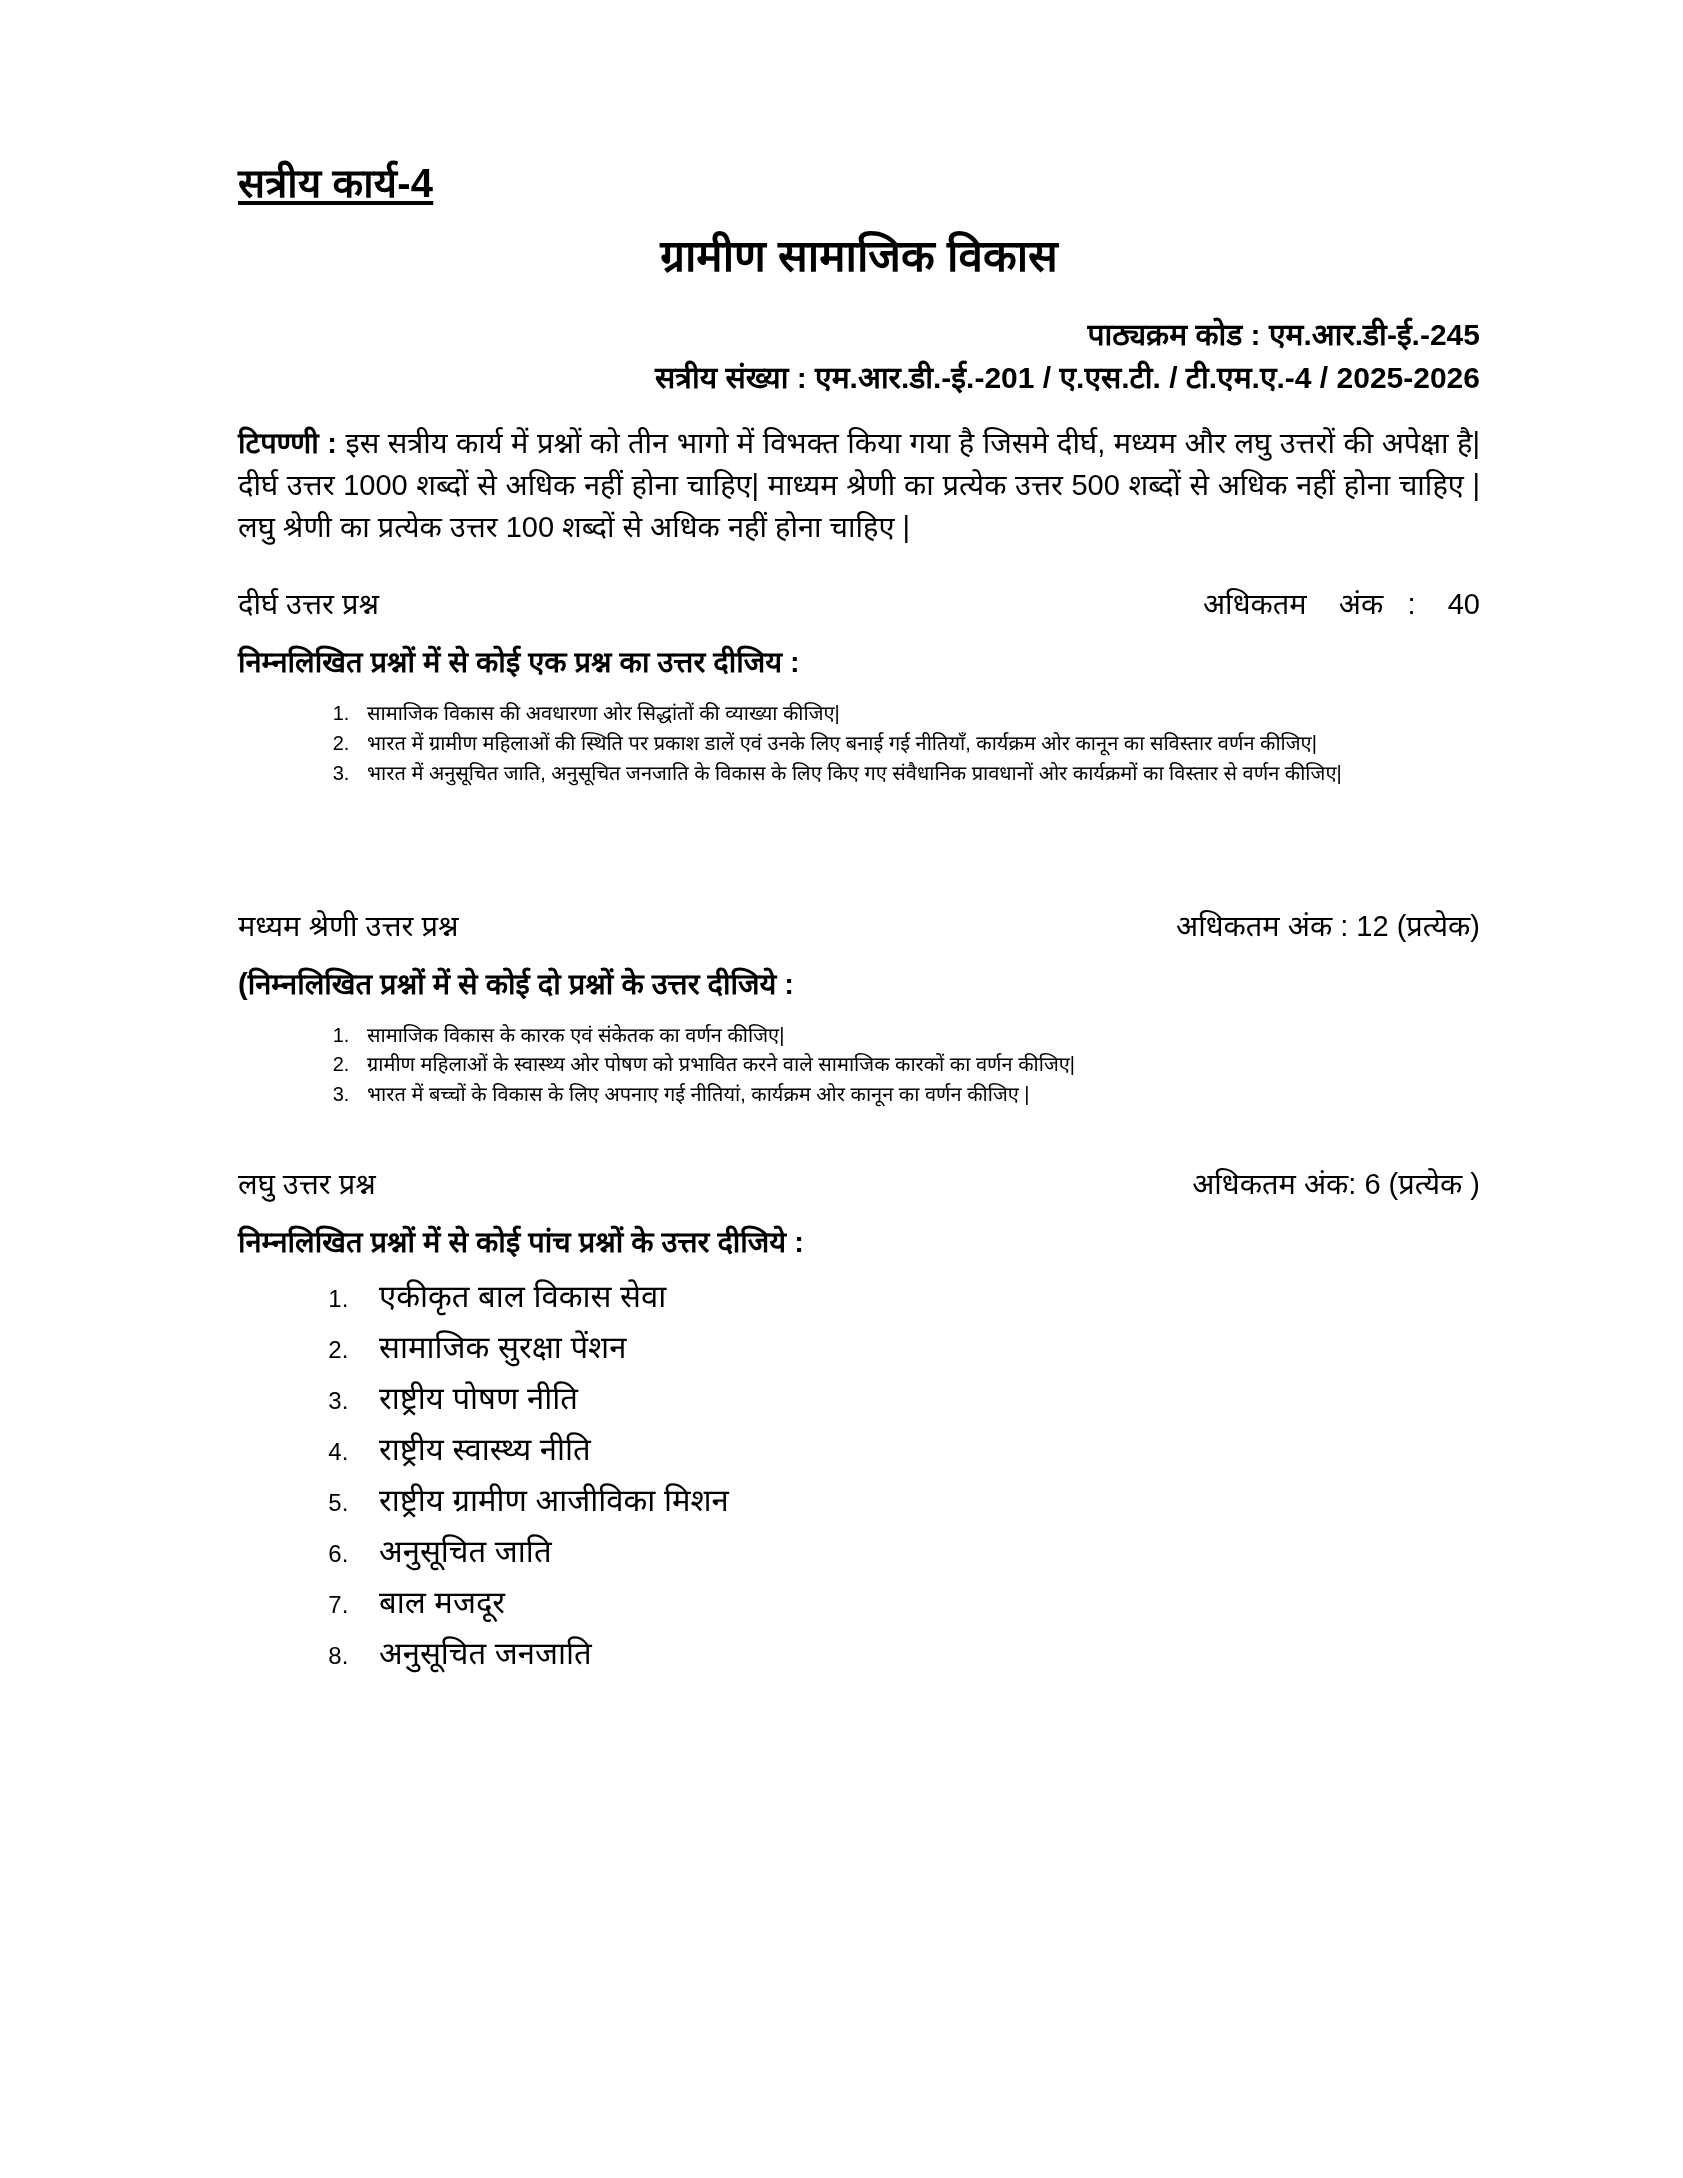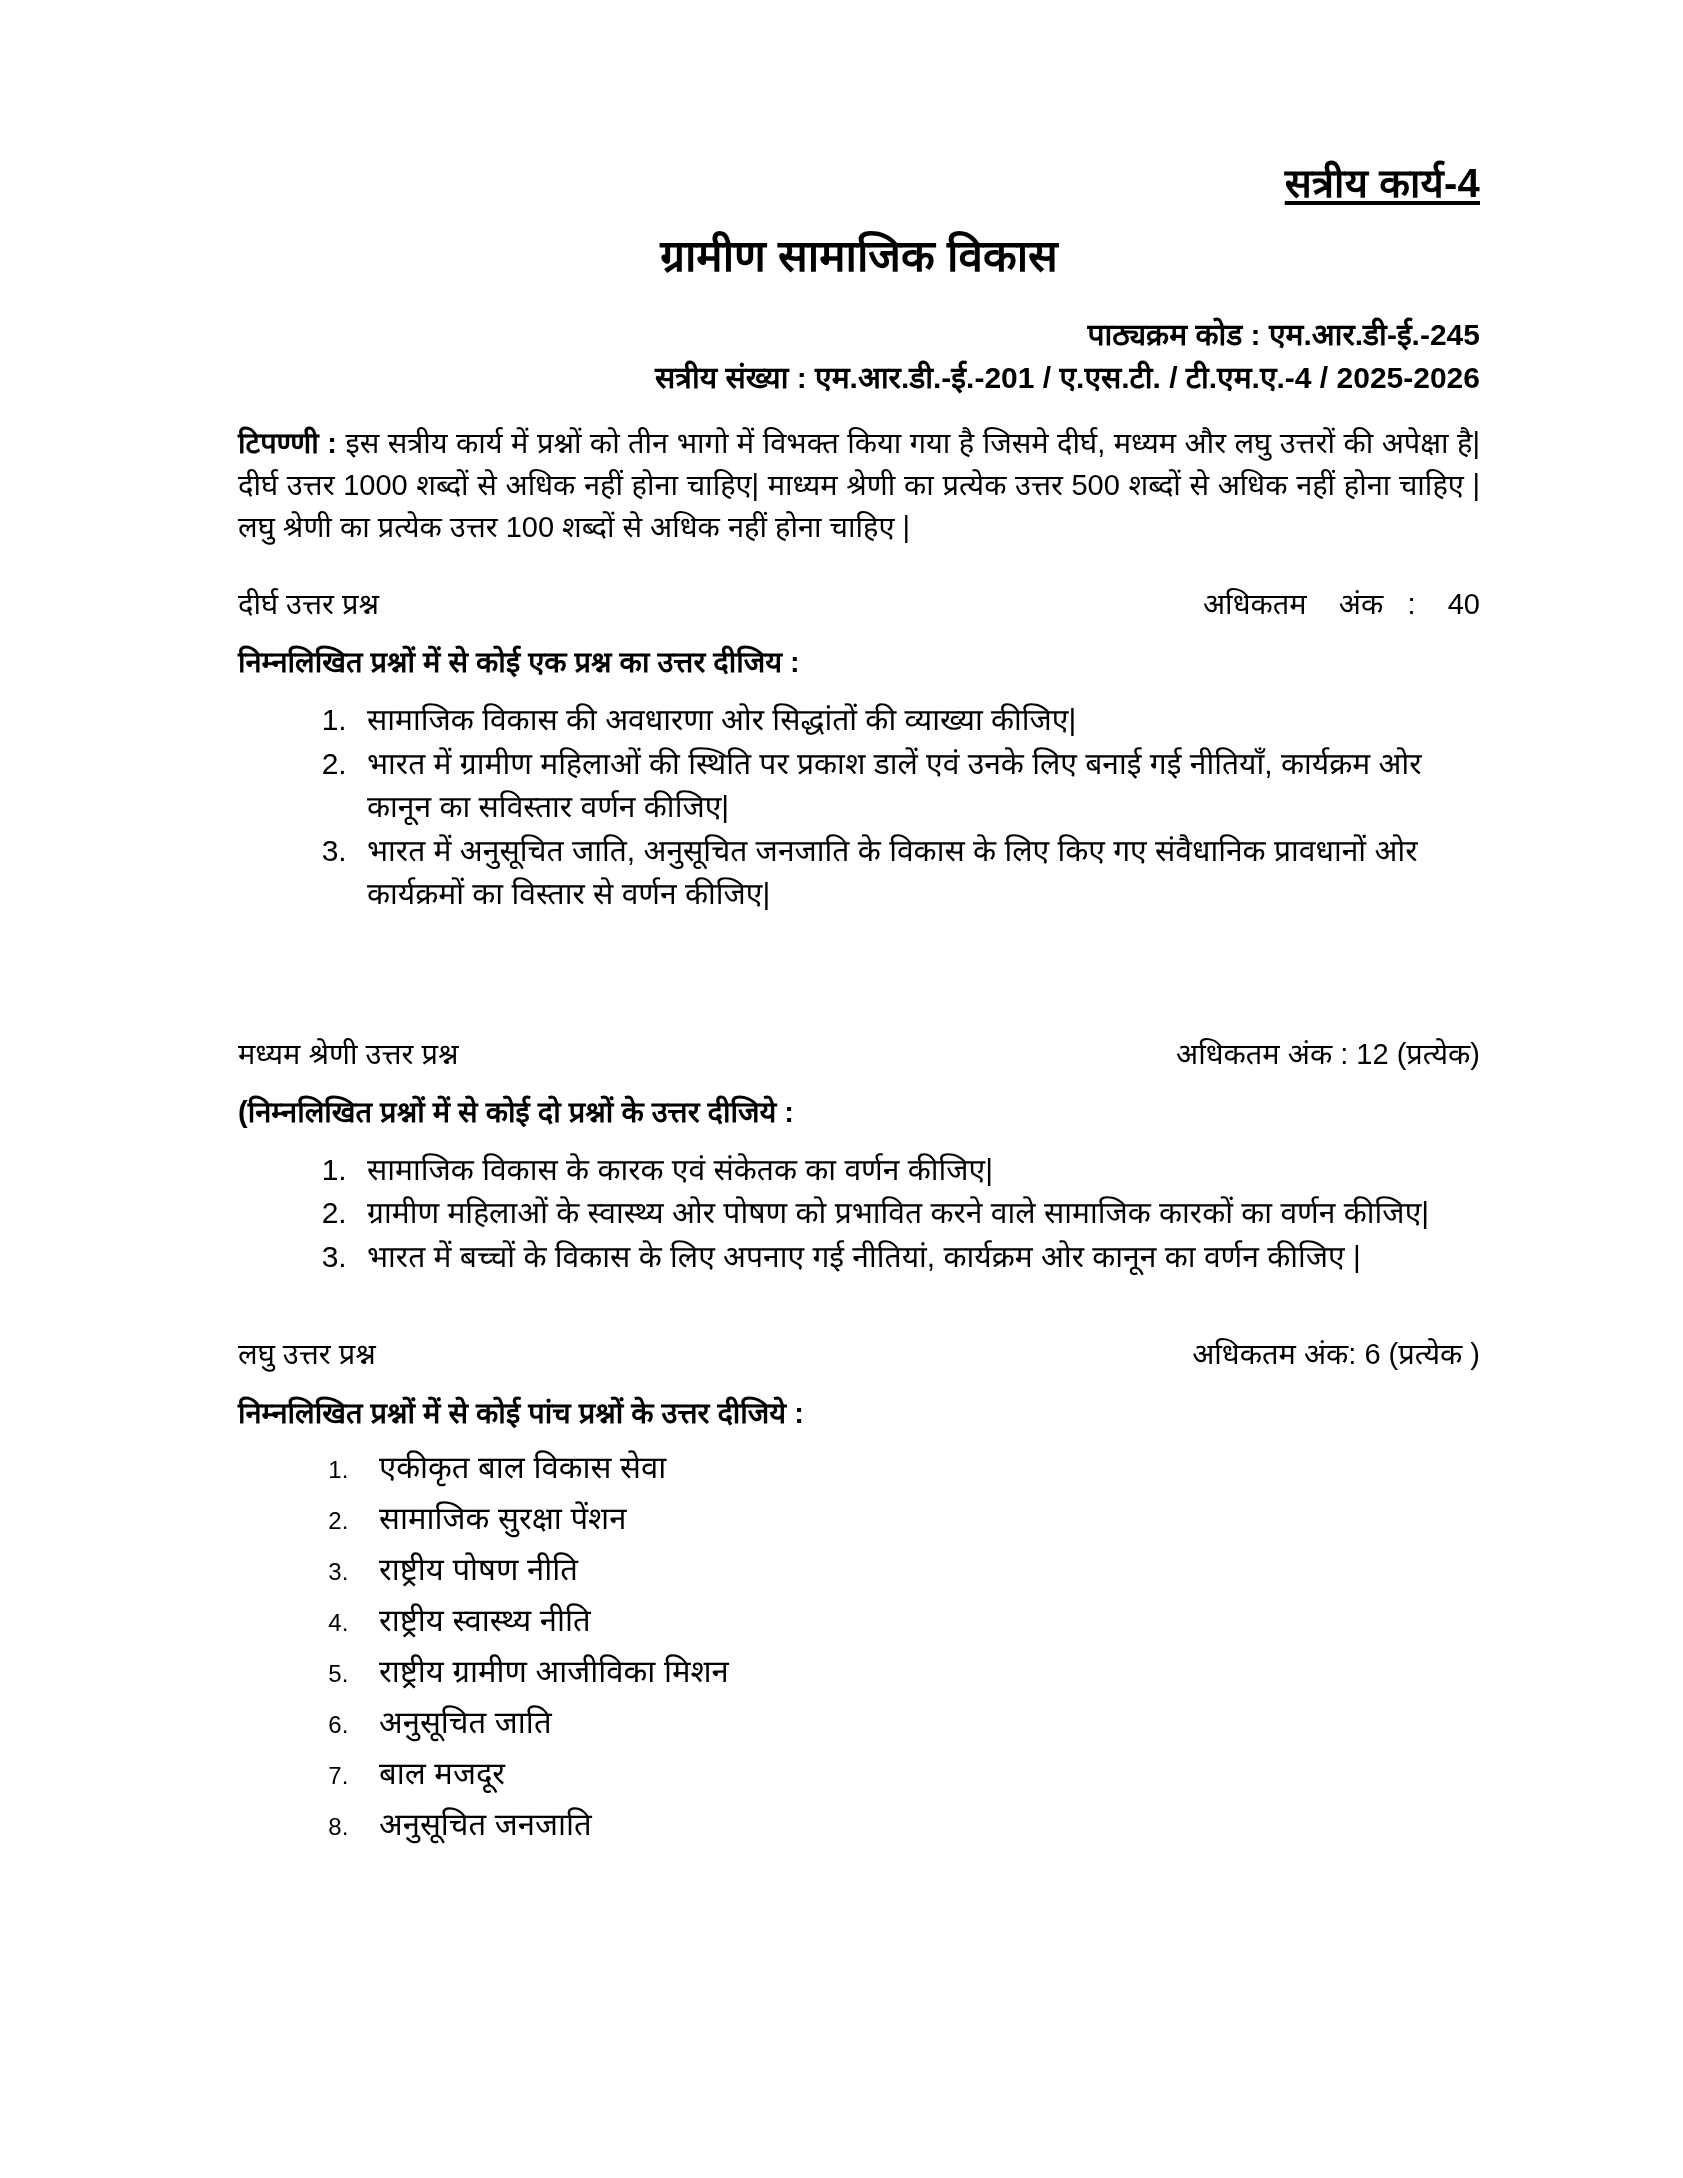--- a/index.html
+++ b/index.html
@@ -19,21 +19,21 @@
   .page {
     position: relative;
     width: 1683px;
     height: 2178px;
     box-sizing: border-box;
     padding: 158px 203px 0 238px;
   }
 
   
   .doc-title {
-    text-align: right;
+    text-align: left;
     font-size: 40px;
     font-weight: bold;
     line-height: 1.28;
     letter-spacing: 0.2px;
     margin: 0;
   }
   .doc-title .u { text-decoration: underline; text-underline-offset: 4px; }
 
   .doc-subtitle {
     text-align: center;
@@ -83,21 +83,21 @@
   }
 
   .sec-long   { margin-top: 34px; }
   .sec-medium { margin-top: 117px; }
   .sec-short  { margin-top: 55px; }
 
   
   ol.qlist {
     margin: 16px 0 0 0;
     padding-left: 117px;
-    font-size: 30px;
+    font-size: 20px;
     line-height: 1.42;
     list-style-type: decimal;
   }
   ol.qlist li {
     margin-bottom: 2px;
     padding-left: 12px;
   }
   ol.qlist.spaced li { margin-bottom: 1px; }
 
   

